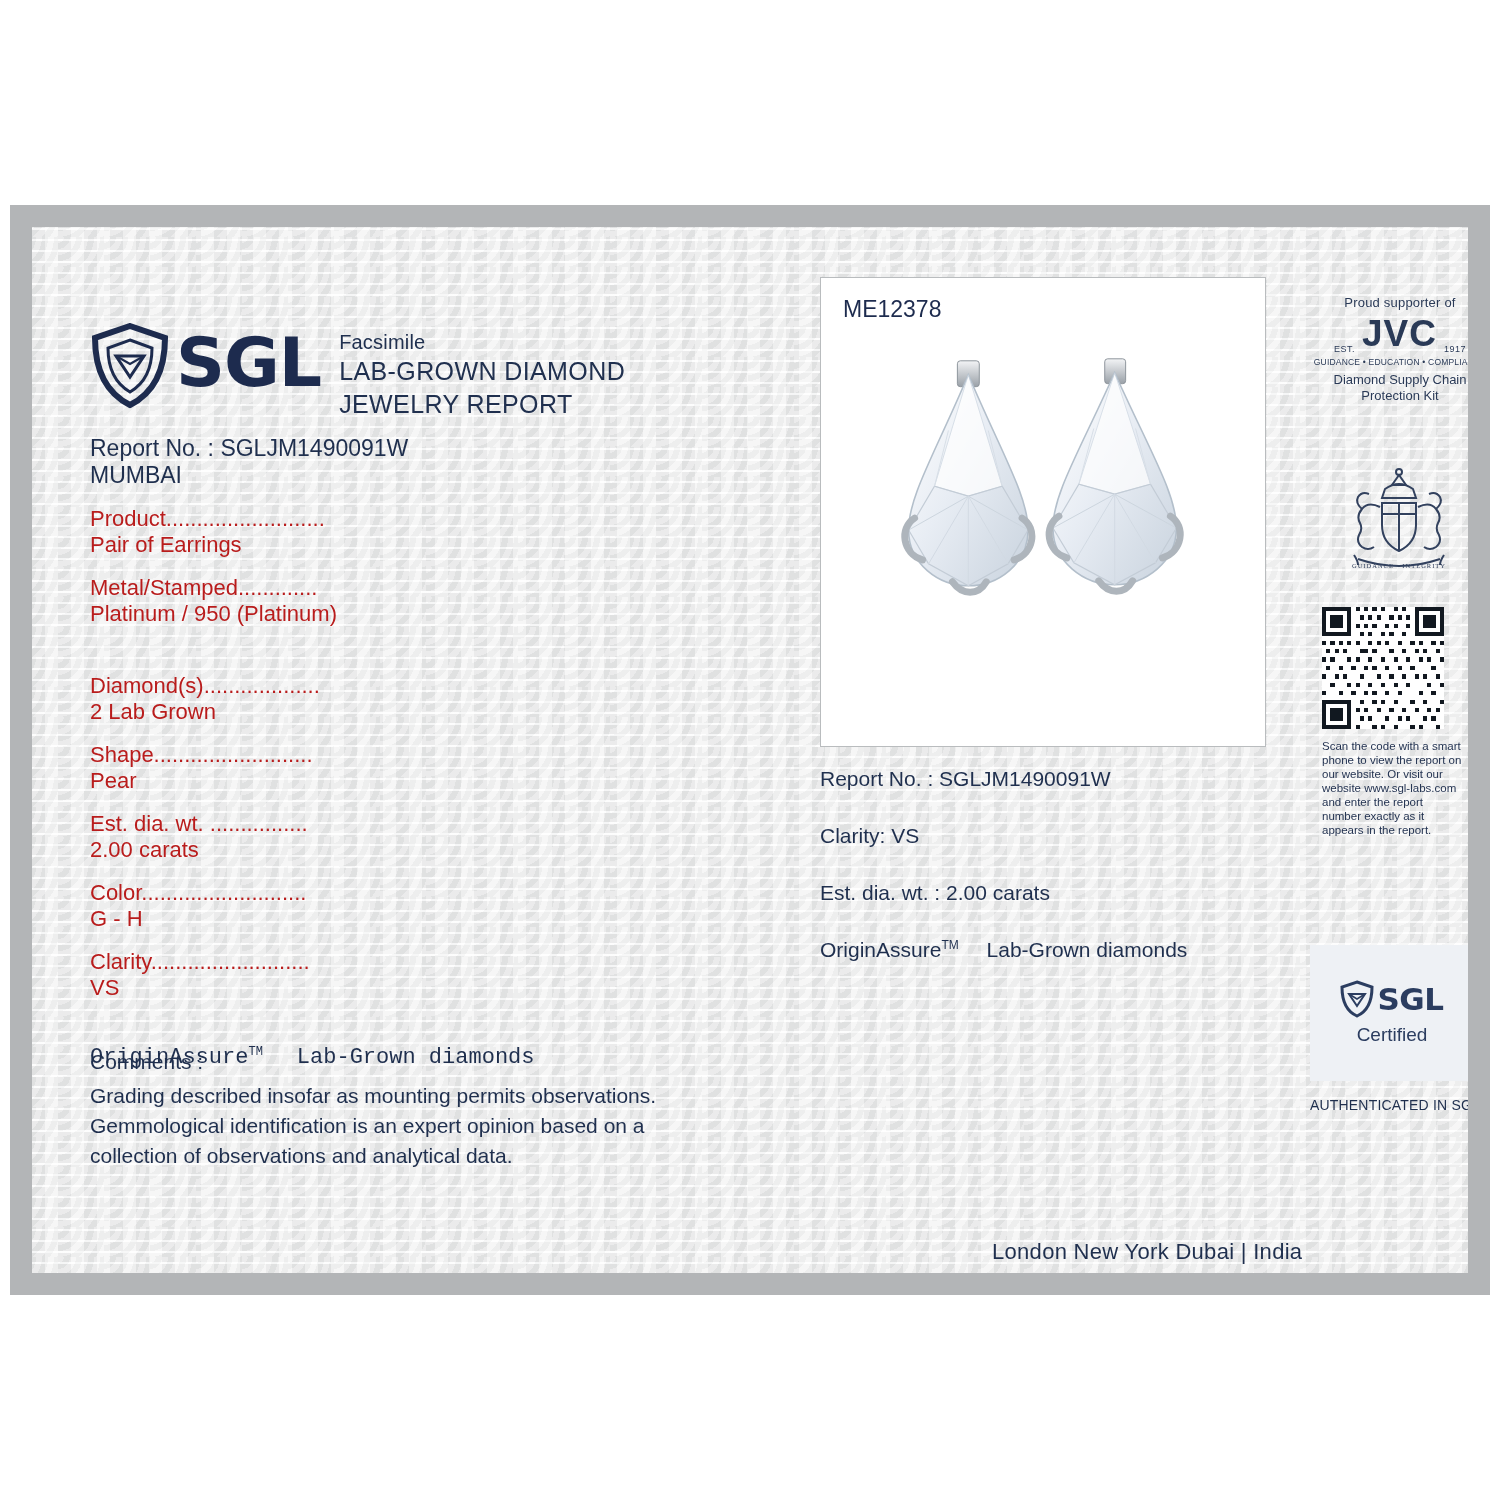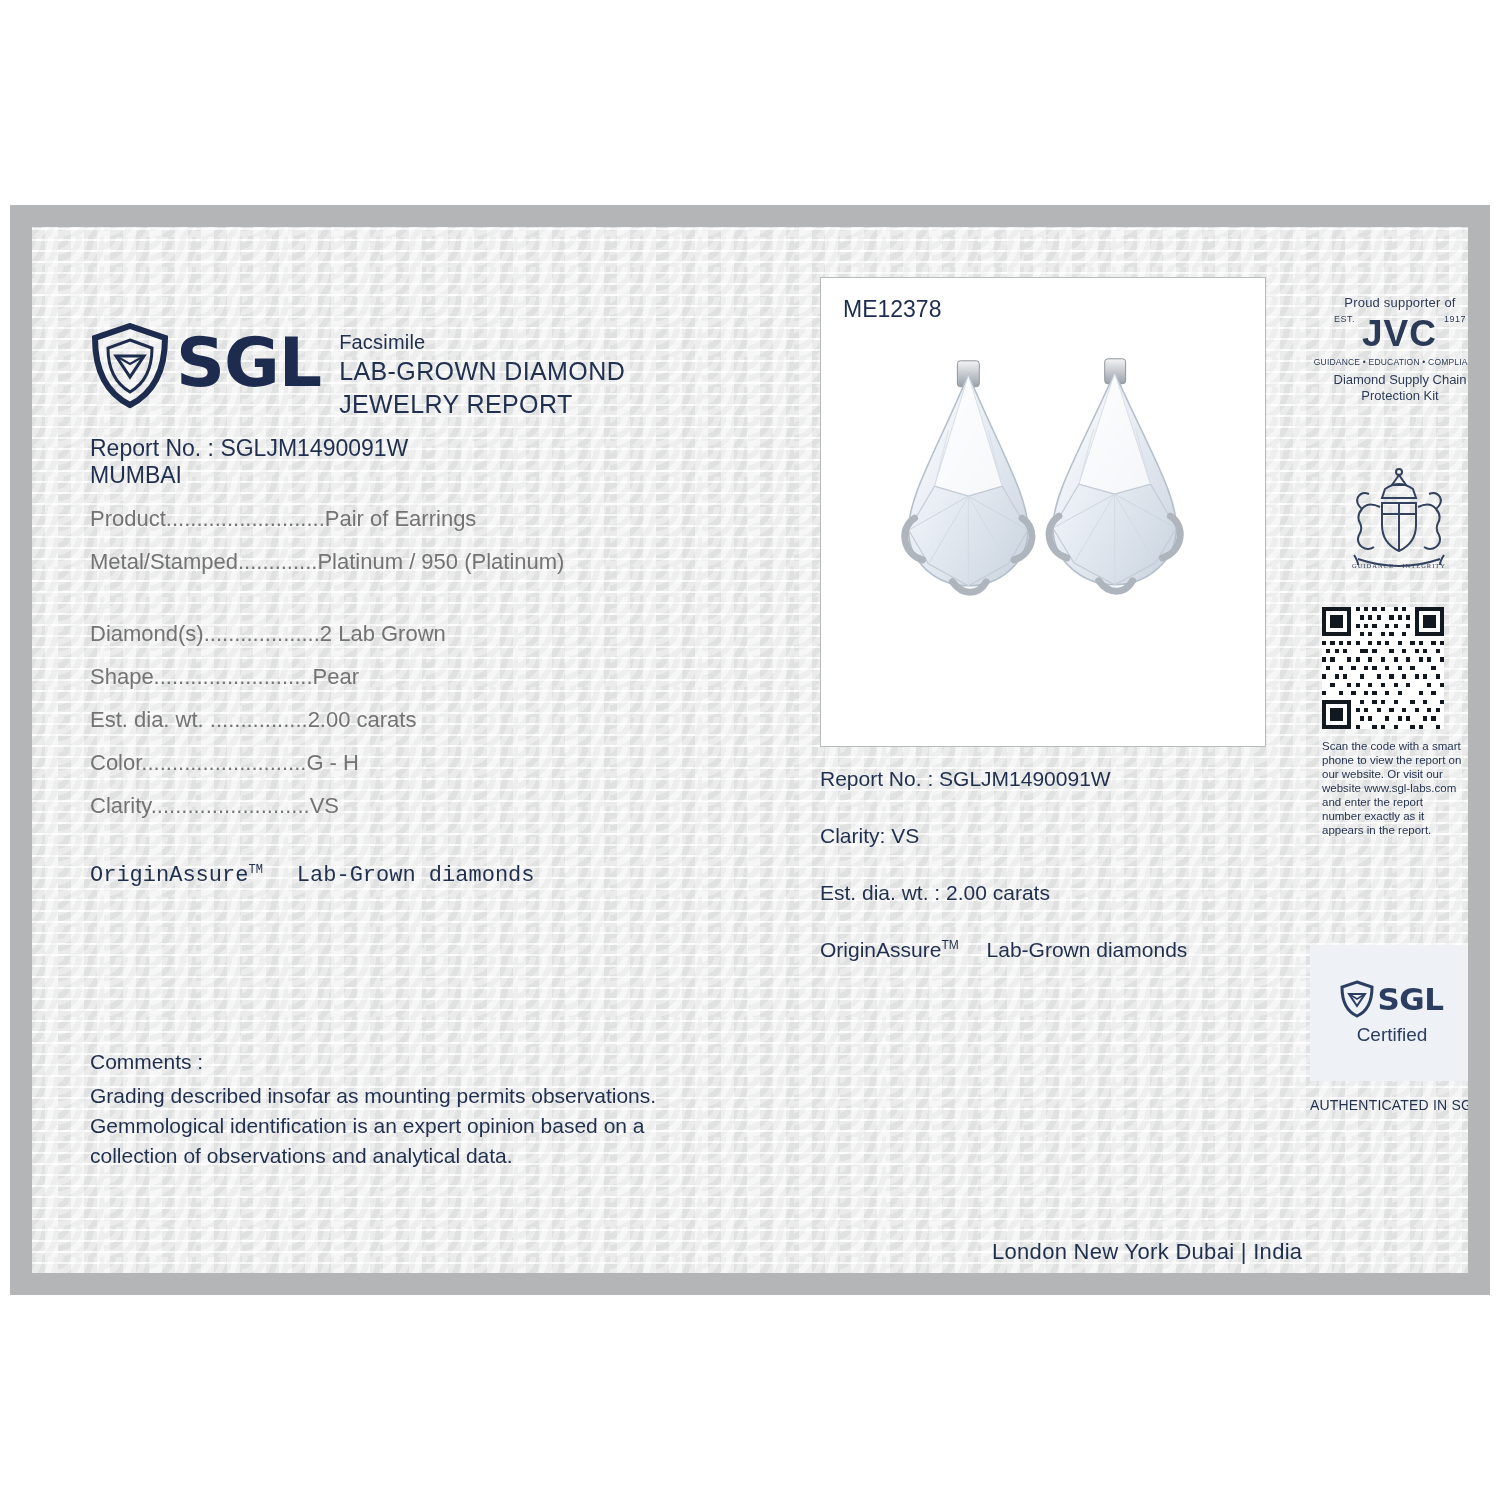--- a/index.html
+++ b/index.html
@@ -75,21 +75,21 @@
   #title-block .t1, #title-block .t2 {
     font-size: 25px; color: #20304f; line-height: 33px;
     letter-spacing: .4px;
   }
   #report-no {
     margin-top: 14px;
     font-size: 23px; color: #1f2f4e;
   }
   #city { margin-top: 0; font-size: 23px; color: #1f2f4e; }
 
-  .kv { margin-top: 17px; font-size: 22px; color: #737373; display: flex; }
+  .kv { margin-top: 17px; font-size: 22px; color: #b91c1c; display: flex; flex-direction: column; }
   .kv .lab { white-space: pre; }
   .kv .val { }
   .gap-big { margin-top: 46px; }
 
   #origin-row {
     margin-top: 44px; font-size: 22px; color: #1f2f4e;
     display: flex; align-items: flex-end; font-family: Liberation Mono, monospace;
   }
   #origin-row .oa { }
   #origin-row .oa sup { font-size: 12px; }
@@ -134,21 +134,21 @@
     font-size: 22px; color: #1f2f4e;
     letter-spacing: .3px;
   }
 
   
   #jvc {
     position: absolute; left: 1278px; top: 68px; width: 180px;
     text-align: center; color: #2a3a57;
   }
   #jvc .proud { font-size: 13px; letter-spacing: .2px; }
-  #jvc .jvcrow { display: flex; align-items: flex-start; justify-content: center; margin-top: 4px; }
+  #jvc .jvcrow { display: flex; align-items: flex-end; justify-content: center; margin-top: 4px; }
   #jvc .est { font-size: 9px; letter-spacing: .5px; }
   #jvc .jvcword {
     font-family: Liberation Sans, sans-serif;
     font-size: 37px; font-weight: 700; letter-spacing: 1px;
     margin: 0 7px; line-height: 40px;
   }
   #jvc .sub1 { font-size: 8.5px; letter-spacing: .2px; margin-top: 3px; }
   #jvc .sub2 { font-size: 13px; margin-top: 5px; line-height: 16px; }
 
   #crest { position: absolute; left: 1292px; top: 240px; width: 150px; height: 110px; }

